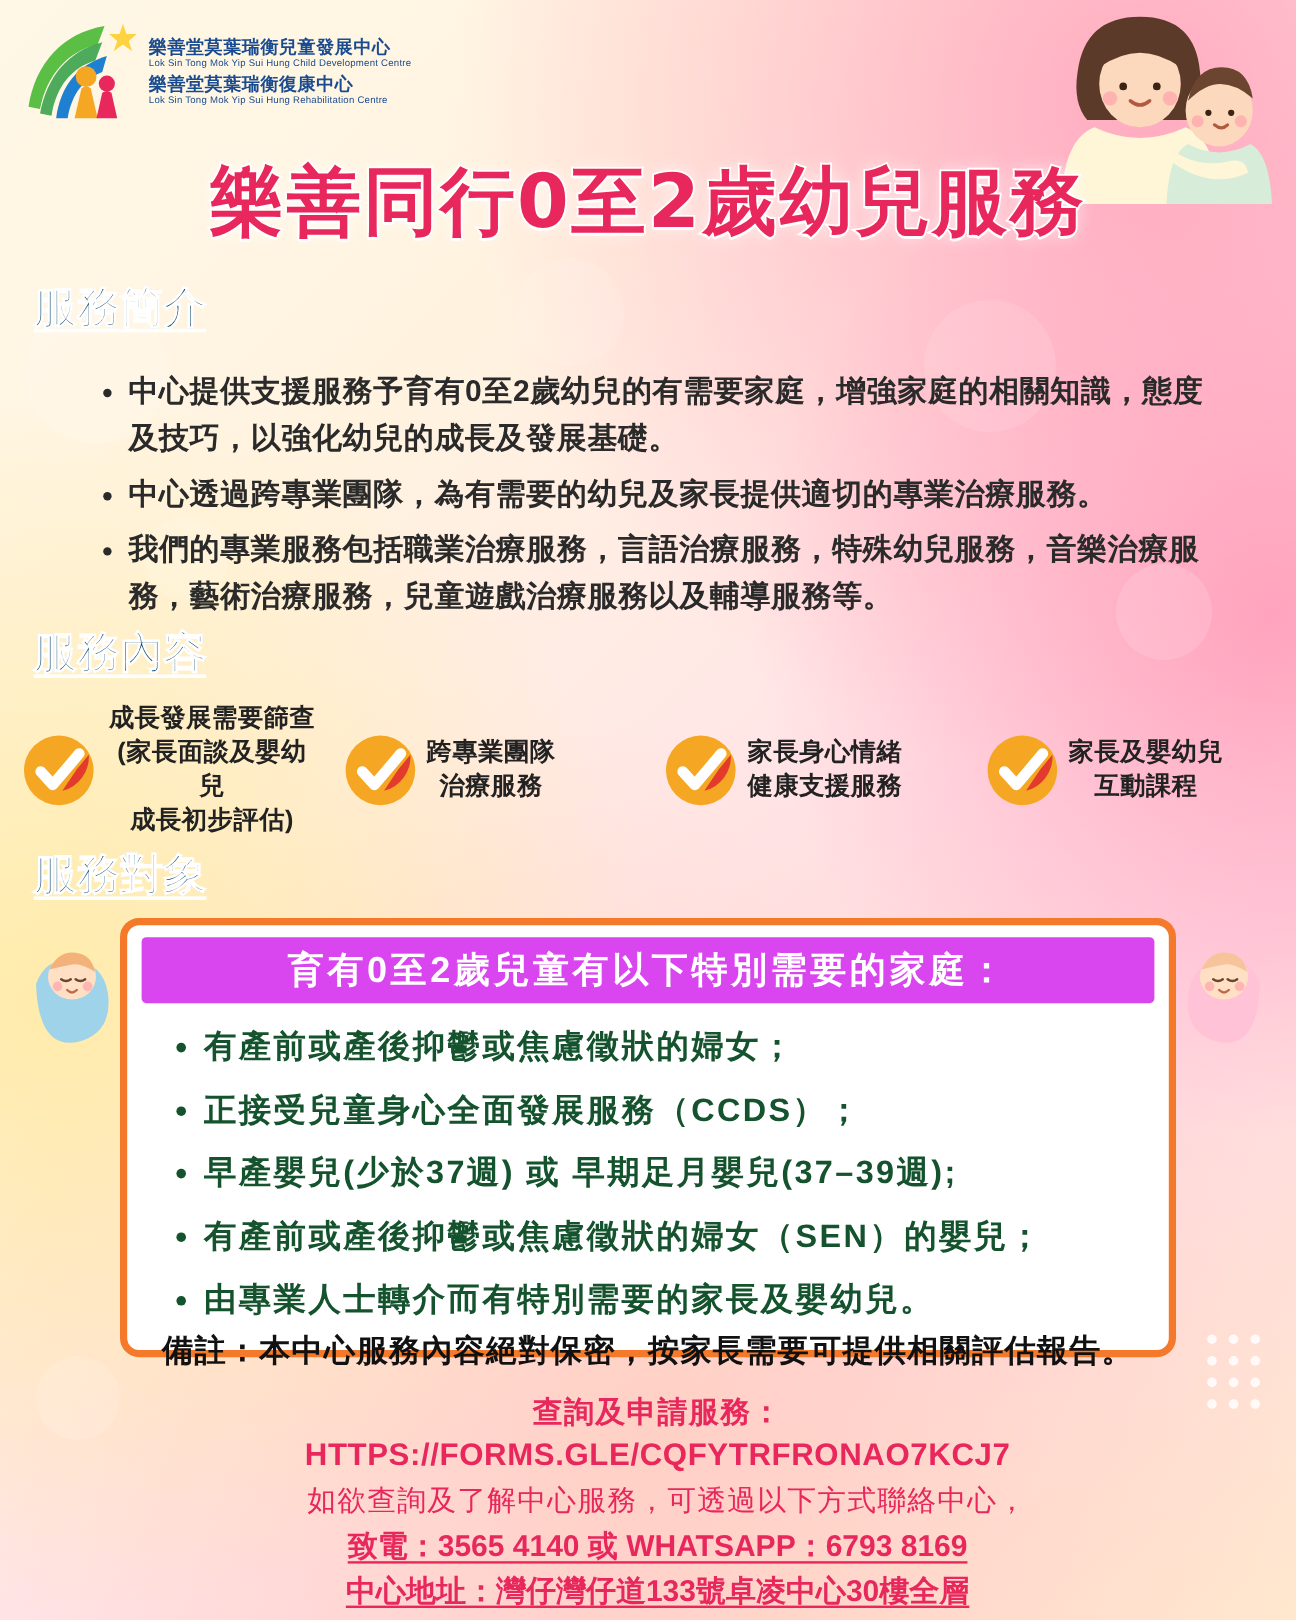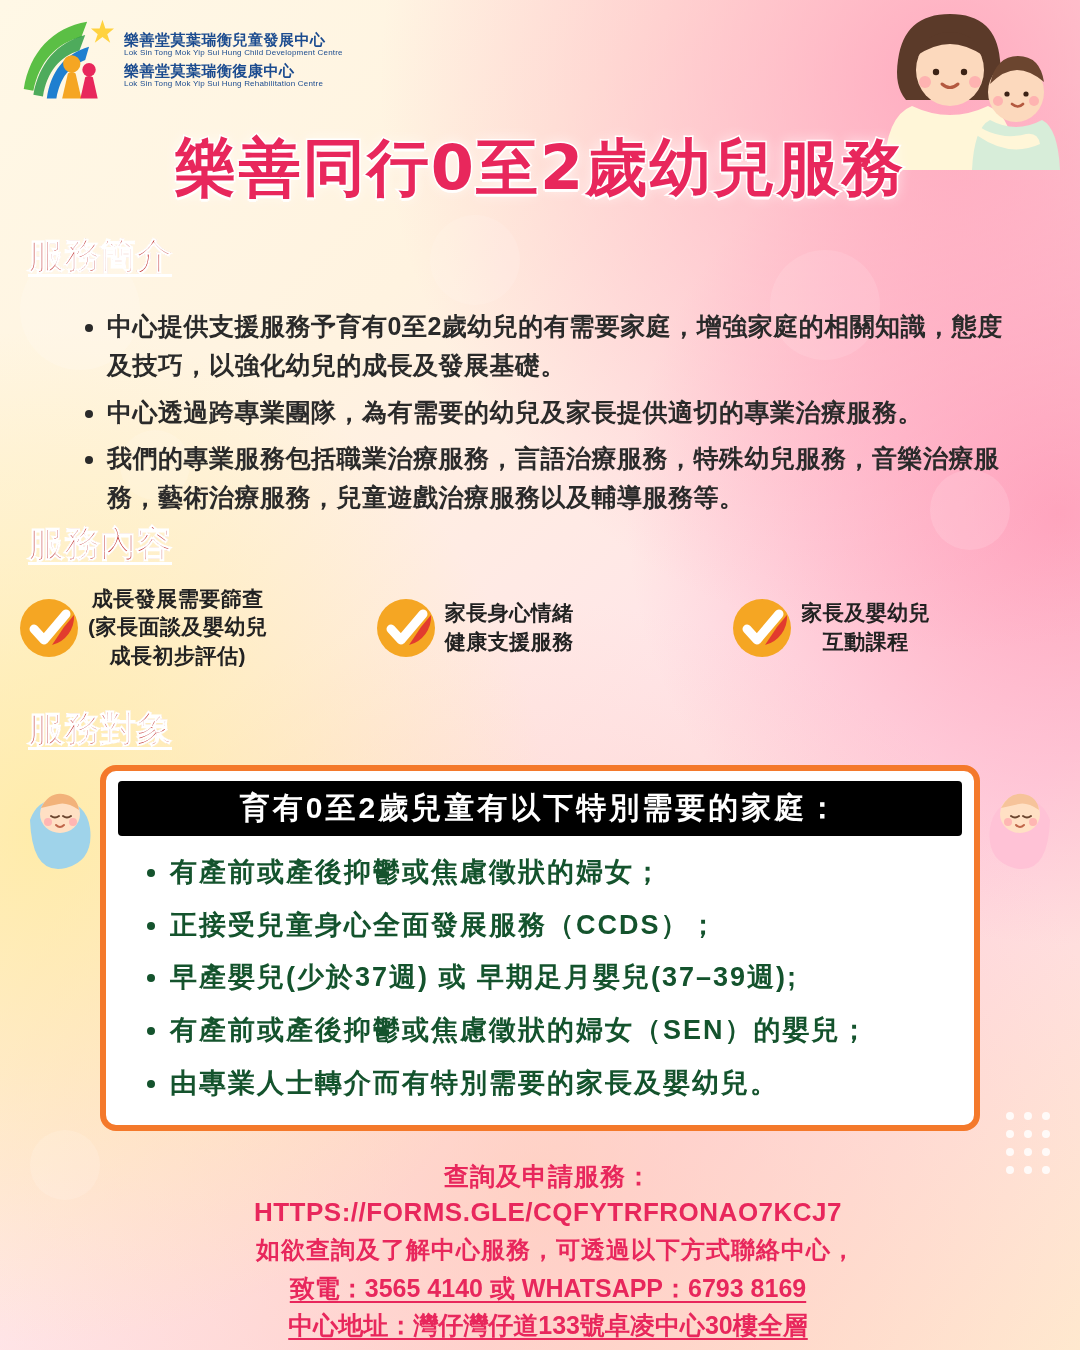--- a/index.html
+++ b/index.html
@@ -32,21 +32,21 @@
     font-size:62px;font-weight:bold;letter-spacing:2px;
     color:#e8275c;
     -webkit-text-stroke:3px #ffffff;
     paint-order:stroke fill;
     text-shadow:0 3px 0 rgba(255,255,255,.9), 0 0 14px rgba(255,255,255,.8);
     font-family:"DejaVu Sans","Liberation Sans",sans-serif;
   }
 
   
   .sec-head{
-    position:absolute;left:28px;font-size:36px;font-weight:bold;color:#b91c1c;
+    position:absolute;left:28px;font-size:36px;font-weight:bold;color:#0c4a6e;
     text-decoration:underline;text-underline-offset:6px;text-decoration-thickness:3px;
     -webkit-text-stroke:1px #fff;
   }
   #h-intro{top:232px;}
   #h-content{top:520px;}
   #h-target{top:705px;}
 
   
   .intro{position:absolute;left:58px;top:292px;width:980px;}
   .intro li{
@@ -61,40 +61,40 @@
   .tick{width:62px;height:62px;flex:none;position:relative;}
   .ci-label{font-size:21px;font-weight:bold;color:#222;line-height:1.35;text-align:center;letter-spacing:0.5px;}
 
   
   .target-box{
     position:absolute;left:100px;top:765px;width:880px;
     border:6px solid #f4792b;border-radius:16px;background:#ffffff;
     padding:10px 12px 16px 12px;box-sizing:border-box;
   }
   .target-title{
-    background:#000000;color:#fff;font-size:30px;font-weight:bold;
+    background:#d946ef;color:#fff;font-size:30px;font-weight:bold;
     text-align:center;padding:7px 0;letter-spacing:3px;border-radius:4px;
   }
   .target-box ul{margin:10px 0 0 0;padding-left:52px;}
   .target-box li{
     font-size:27px;font-weight:bold;color:#14532d;line-height:1.95;letter-spacing:2px;
   }
   .baby-left{position:absolute;left:10px;top:778px;width:96px;height:96px;}
   .baby-right{position:absolute;right:10px;top:778px;width:96px;height:96px;}
 
   .remark{
     position:absolute;left:0;right:0;top:1108px;text-align:center;
     font-size:26px;font-weight:bold;color:#111;letter-spacing:1px;
   }
 
   
   .footer{position:absolute;left:16px;right:0;top:1160px;text-align:center;color:#e8275c;}
   .footer .f1{font-size:25px;font-weight:bold;letter-spacing:1px;}
   .footer .f2{font-size:26px;font-weight:bold;letter-spacing:0.5px;margin-top:4px;}
-  .footer .f3{font-size:24px;font-weight:bold;margin-top:6px;letter-spacing:1px;padding-left:16px;}
+  .footer .f3{font-size:24px;font-weight:normal;margin-top:6px;letter-spacing:1px;padding-left:16px;}
   .footer .f4{font-size:25px;font-weight:bold;margin-top:6px;text-decoration:underline;text-underline-offset:4px;}
   .footer .f5{font-size:25px;font-weight:bold;margin-top:4px;text-decoration:underline;text-underline-offset:4px;}
 
   .corner-dots{position:absolute;right:18px;top:1108px;width:60px;height:70px;}
 </style>
 </head>
 <body>
 
 <div class="page">
 
@@ -175,20 +175,31 @@
           <circle cx="31" cy="31" r="29" fill="#f5a623"></circle>
           <path d="M16 32 l10 11 l22 -26" stroke="#ffffff" stroke-width="9" fill="none" stroke-linecap="round" stroke-linejoin="round"></path>
           <path d="M34 48 a29 29 0 0 0 22 -30 l-10 12 z" fill="#e23b2e"></path>
         </svg>
       </div>
       <div class="ci-label" style="white-space:pre-line;">成長發展需要篩查
 (家長面談及嬰幼兒
 成長初步評估)</div>
     </div>
 
+    <div class="ci">
+      <div class="tick">
+        <svg viewBox="0 0 62 62" width="62" height="62">
+          <circle cx="31" cy="31" r="29" fill="#f5a623"></circle>
+          <path d="M16 32 l10 11 l22 -26" stroke="#ffffff" stroke-width="9" fill="none" stroke-linecap="round" stroke-linejoin="round"></path>
+          <path d="M34 48 a29 29 0 0 0 22 -30 l-10 12 z" fill="#e23b2e"></path>
+        </svg>
+      </div>
+      <div class="ci-label" style="white-space:pre-line;">跨專業團隊
+治療服務</div>
+    </div>
 
     <div class="ci">
       <div class="tick">
         <svg viewBox="0 0 62 62" width="62" height="62">
           <circle cx="31" cy="31" r="29" fill="#f5a623"></circle>
           <path d="M16 32 l10 11 l22 -26" stroke="#ffffff" stroke-width="9" fill="none" stroke-linecap="round" stroke-linejoin="round"></path>
           <path d="M34 48 a29 29 0 0 0 22 -30 l-10 12 z" fill="#e23b2e"></path>
         </svg>
       </div>
       <div class="ci-label" style="white-space:pre-line;">家長身心情緒
@@ -239,20 +250,21 @@
     <div class="target-title">育有0至2歲兒童有以下特別需要的家庭：</div>
     <ul>
       <li>有產前或產後抑鬱或焦慮徵狀的婦女；</li>
       <li>正接受兒童身心全面發展服務（CCDS）；</li>
       <li>早產嬰兒(少於37週) 或 早期足月嬰兒(37–39週);</li>
       <li>有產前或產後抑鬱或焦慮徵狀的婦女（SEN）的嬰兒；</li>
       <li>由專業人士轉介而有特別需要的家長及嬰幼兒。</li>
     </ul>
   </div>
 
+  <div class="remark">備註：本中心服務內容絕對保密，按家長需要可提供相關評估報告。</div>
 
   <div class="corner-dots">
     <svg viewBox="0 0 60 70" width="60" height="70">
       <g fill="#ffffff" opacity="0.85">
         <circle cx="8" cy="8" r="4"></circle>
           <circle cx="26" cy="8" r="4"></circle>
           <circle cx="44" cy="8" r="4"></circle>
         <circle cx="8" cy="26" r="4"></circle>
           <circle cx="26" cy="26" r="4"></circle>
           <circle cx="44" cy="26" r="4"></circle>

